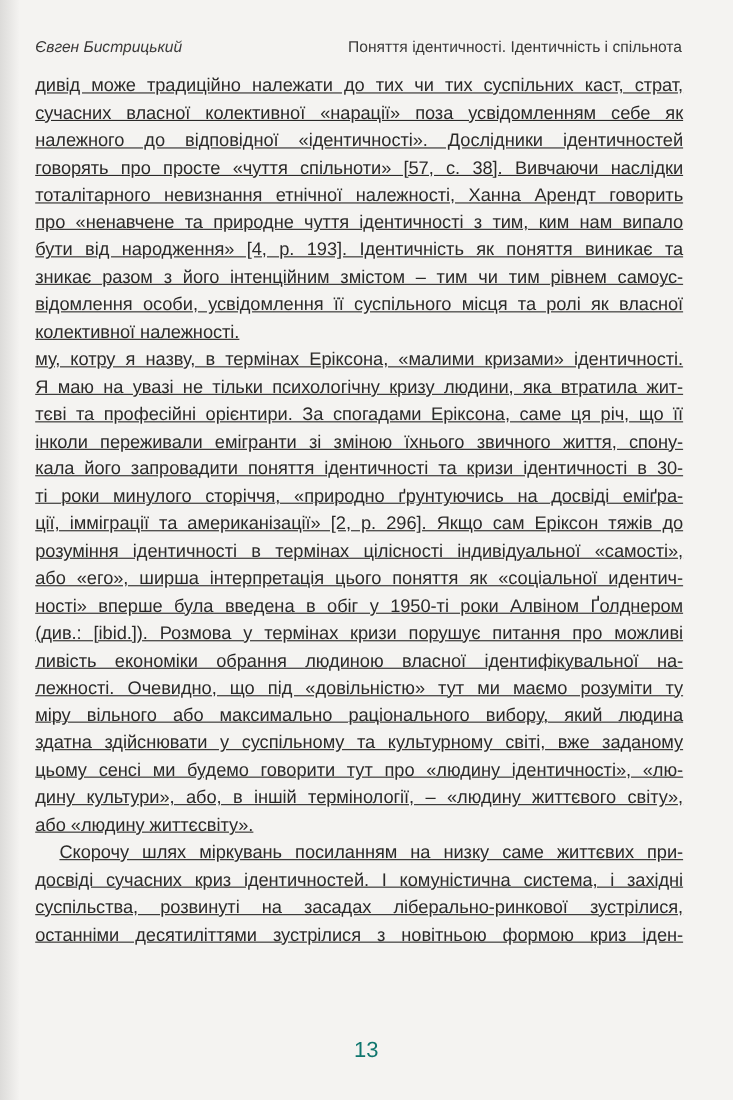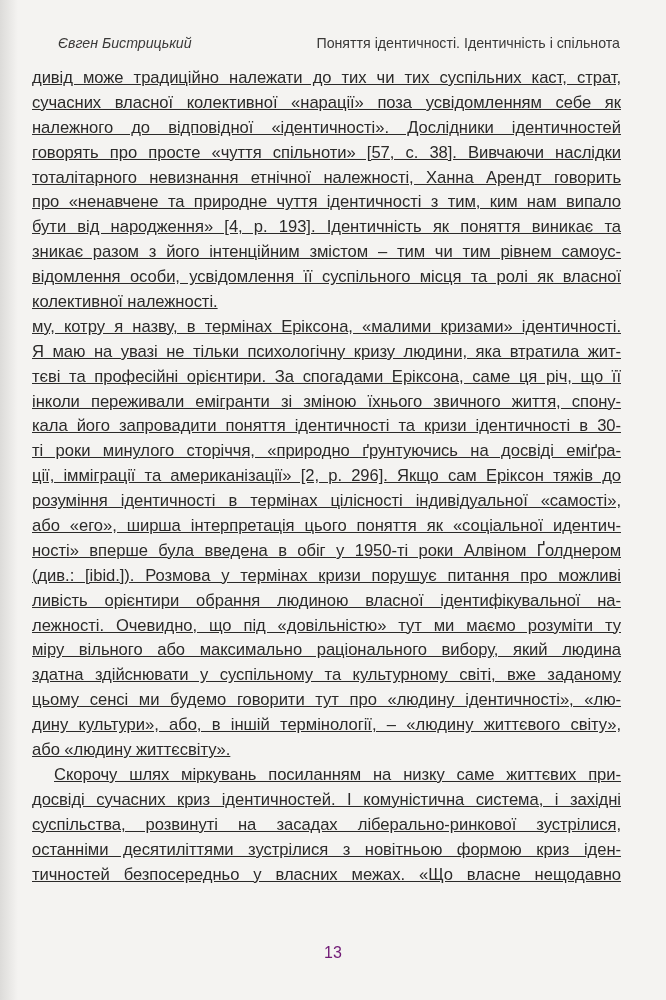--- a/index.html
+++ b/index.html
@@ -9,37 +9,37 @@
     position: relative;
     font-family: "Liberation Sans", "DejaVu Sans", sans-serif;
     color: #2b2a29;
   }
   .page-shade {
     position: absolute; left: 0; top: 0; width: 18px; height: 1000px;
     background: linear-gradient(to right, #dcdbd9, #f4f3f1);
   }
   .running-head {
     position: absolute; top: 35px; left: 32px; right: 46px;
-    height: 20px; font-size: 14.2px; color: #3a3938; margin-left: 26px;
+    height: 20px; font-size: 14.2px; color: #3a3938;
   }
   .running-head .author { position: absolute; left: 0; top: 0; font-style: italic; }
   .running-head .section { position: absolute; right: 0; top: 0; }
   .body-text {
     position: absolute; top: 66px; left: 32px; width: 589px; text-decoration: underline;
   }
   .line {
     font-size: 16.6px; line-height: 24.9px; height: 24.9px;
     white-space: nowrap; text-align: justify; text-align-last: justify;
     letter-spacing: -0.05px;
   }
   .line.last { text-align-last: left; }
   .line.indent { padding-left: 22px; }
   .page-number {
     position: absolute; top: 944px; left: 0; width: 666px;
-    text-align: center; font-size: 16px; color: #701a75;
+    text-align: center; font-size: 20px; color: #0f766e;
   }
 </style>
 </head>
 <body>
 
 <div class="page-shade"></div>
 
 <div class="running-head">
   <span class="author">Євген Бистрицький</span>
   <span class="section">Поняття ідентичності. Ідентичність і спільнота</span>
@@ -60,27 +60,26 @@
   <div class="line">Я маю на увазі не тільки психологічну кризу людини, яка втратила жит-</div>
   <div class="line">тєві та професійні орієнтири. За спогадами Еріксона, саме ця річ, що її</div>
   <div class="line">інколи переживали емігранти зі зміною їхнього звичного життя, спону-</div>
   <div class="line">кала його запровадити поняття ідентичності та кризи ідентичності в 30-</div>
   <div class="line">ті роки минулого сторіччя, «природно ґрунтуючись на досвіді еміґра-</div>
   <div class="line">ції, імміграції та американізації» [2, p. 296]. Якщо сам Еріксон тяжів до</div>
   <div class="line">розуміння ідентичності в термінах цілісності індивідуальної «самості»,</div>
   <div class="line">або «его», ширша інтерпретація цього поняття як «соціальної идентич-</div>
   <div class="line">ності» вперше була введена в обіг у 1950-ті роки Алвіном Ґолднером</div>
   <div class="line">(див.: [ibid.]). Розмова у термінах кризи порушує питання про можливі</div>
-  <div class="line">ливість орієнтири обрання людиною власної ідентифікувальної на-</div>
+  <div class="line">ливість економіки обрання людиною власної ідентифікувальної на-</div>
   <div class="line">лежності. Очевидно, що під «довільністю» тут ми маємо розуміти ту</div>
   <div class="line">міру вільного або максимально раціонального вибору, який людина</div>
   <div class="line">здатна здійснювати у суспільному та культурному світі, вже заданому</div>
   <div class="line">цьому сенсі ми будемо говорити тут про «людину ідентичності», «лю-</div>
   <div class="line">дину культури», або, в іншій термінології, – «людину життєвого світу»,</div>
   <div class="line last">або «людину життєсвіту».</div>
   <div class="line indent">Скорочу шлях міркувань посиланням на низку саме життєвих при-</div>
   <div class="line">досвіді сучасних криз ідентичностей. І комуністична система, і західні</div>
   <div class="line">суспільства, розвинуті на засадах ліберально-ринкової зустрілися,</div>
   <div class="line">останніми десятиліттями зустрілися з новітньою формою криз іден-</div>
-  <div class="line">тичностей безпосередньо у власних межах. «Що власне нещодавно</div>
 </div>
 
 <div class="page-number">13</div>
 
 </body></html>

